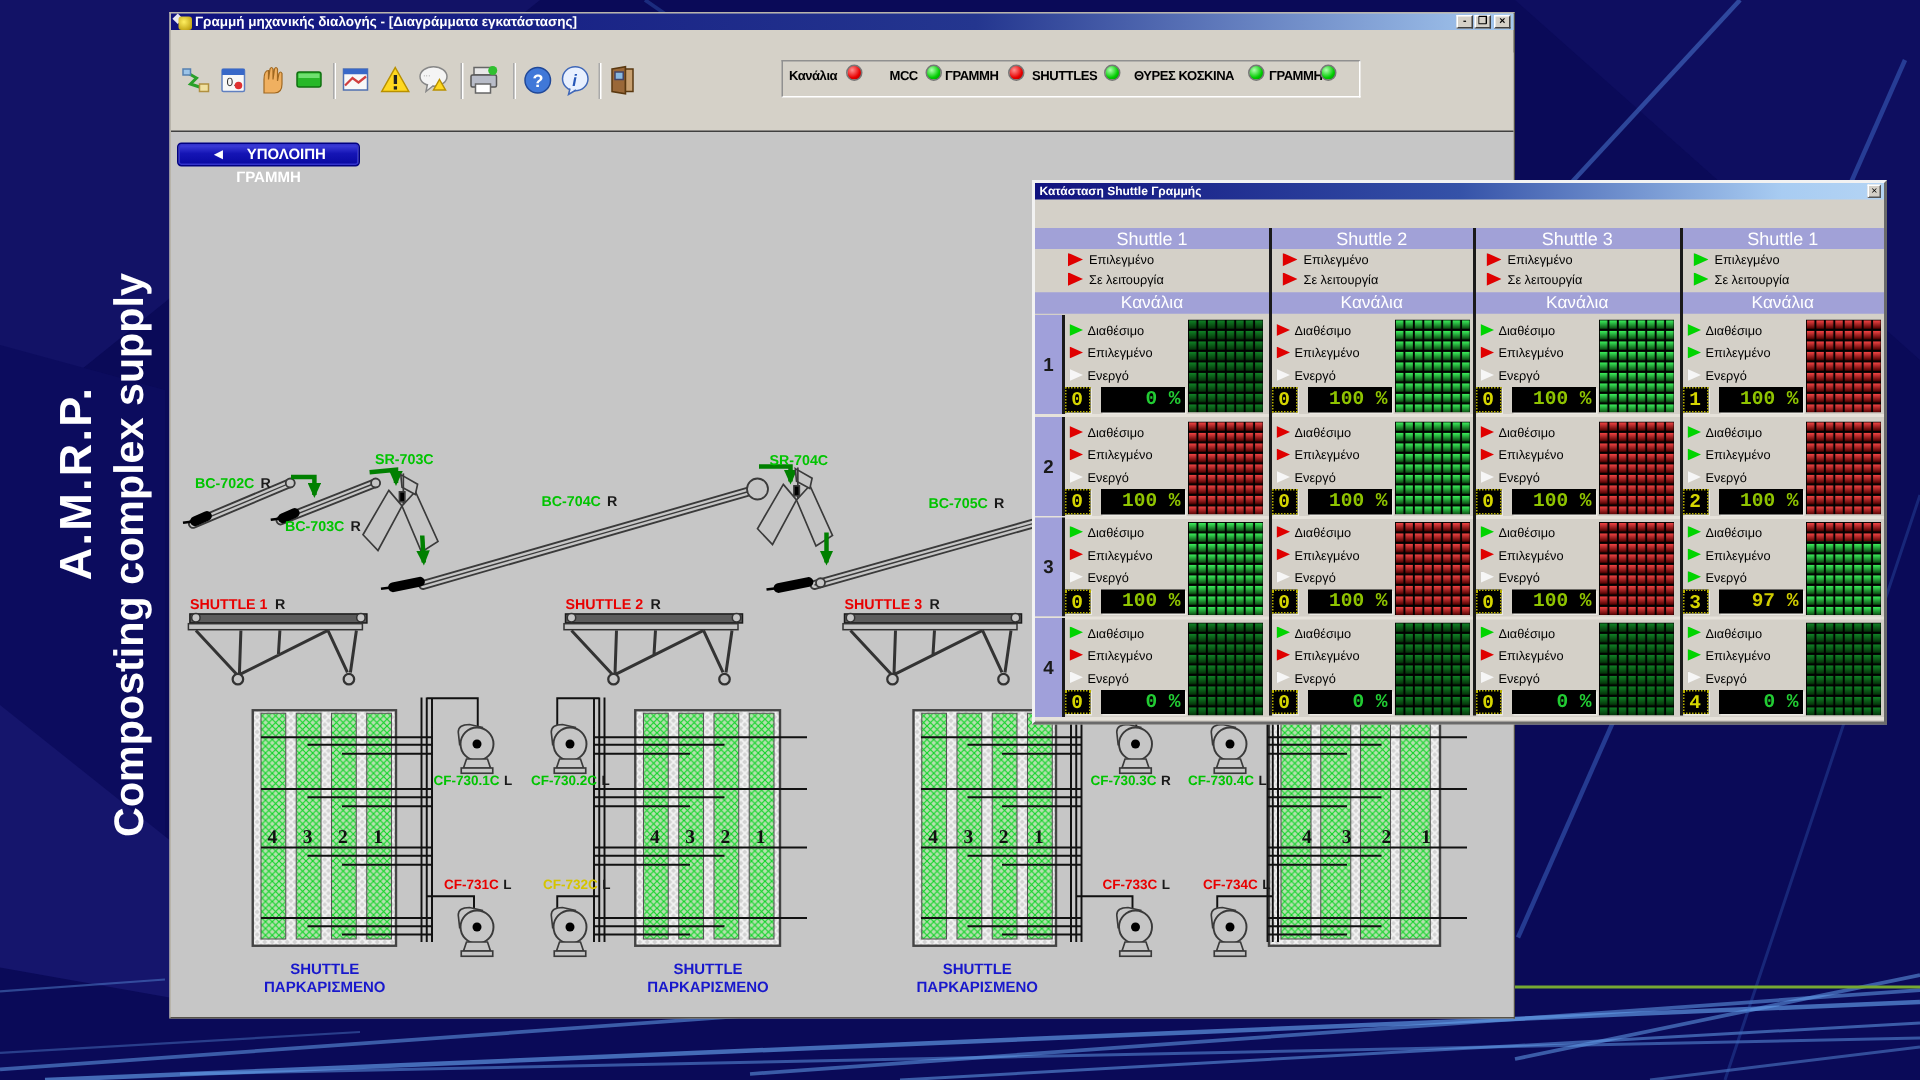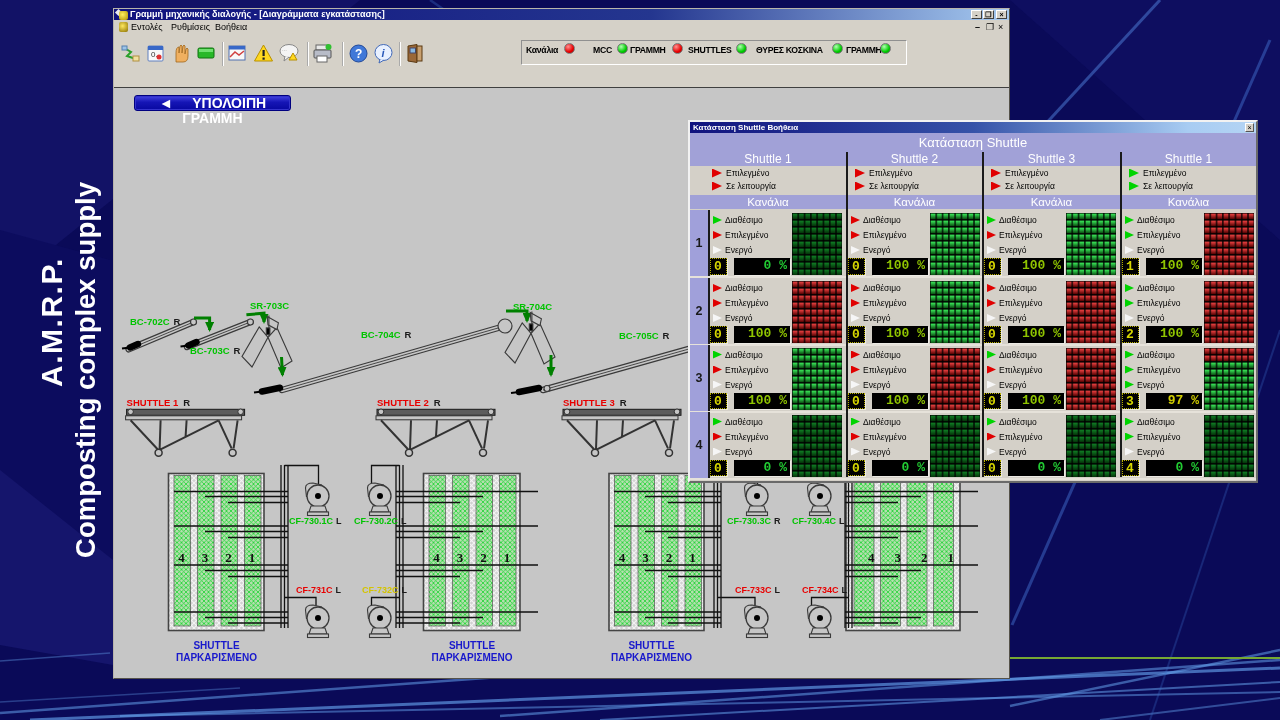--- a/index.html
+++ b/index.html
@@ -9,21 +9,21 @@
 .wbtn{position:absolute;top:1px;width:11px;height:9px;background:#d5d1c8;border:1px solid;border-color:#fff #404040 #404040 #fff;color:#000;font-size:7px;line-height:7px;text-align:center;font-weight:bold}
 #menubar{left:0;top:11px;width:895px;height:15px;background:#d5d1c8;font-size:9px;color:#000}
 .mi{position:absolute;top:2px}
 #toolbar{left:0;top:26px;width:895px;height:53px;background:#d5d1c8}
 #clientline{left:0;top:78px;width:895px;height:1px;background:#404040}
 #client{left:0;top:79px;width:895px;height:590px;background:#c6c6c6}
 .led{position:absolute;width:11px;height:11px;border-radius:50%;border:1px solid #777}
 .ledr{background:radial-gradient(circle at 35% 30%,#ff9090,#e80000 60%,#9c0000)}
 .ledg{background:radial-gradient(circle at 35% 30%,#b0ffb0,#00cc00 60%,#008800)}
 .slab{position:absolute;font-size:8.7px;font-weight:bold;color:#000;top:10px;letter-spacing:-0.3px}
-#bluebtn{left:20px;top:7px;width:157px;height:16px;background:linear-gradient(180deg,#4545e0,#1515b5 45%,#0808a0);border:1px solid #000080;border-radius:3px;color:#fff;font-size:14px;font-weight:bold;text-align:center;line-height:15px;box-shadow:inset 0 0 0 1px #3333cc}
+#bluebtn{left:4px;top:7px;width:122px;height:16px;background:linear-gradient(180deg,#4545e0,#1515b5 45%,#0808a0);border:1px solid #000080;border-radius:3px;color:#fff;font-size:10px;font-weight:bold;text-align:center;line-height:15px;box-shadow:inset 0 0 0 1px #3333cc}
 .sideln{position:absolute;transform:rotate(-90deg);color:#fff;font-weight:bold;text-align:center;white-space:nowrap}
 #dlg{left:688px;top:120px;width:570px;height:363px;background:#d4d0c8;border:2px solid;border-color:#f2f2f2 #6a6a6a #6a6a6a #f2f2f2}
 .band{position:absolute;background:#a1a1d7;color:#fff;text-align:center;overflow:hidden}
 .dtxt{position:absolute;font-size:8.5px;color:#000;white-space:nowrap}
 .tri{position:absolute;clip-path:polygon(0 0,100% 50%,0 100%)}
 .ledbox{position:absolute;background:#000;font-family:"Liberation Mono",monospace;font-weight:bold;overflow:hidden;white-space:nowrap;box-shadow:1px 1px 0 #eceae4}
 .colsep{position:absolute;width:2px;background:#1a1a1a}
 .tbi{position:absolute;top:8px;width:21px;height:21px}
 .tbs{position:absolute;top:7px;width:2px;height:24px;border-left:1px solid #aaa;border-right:1px solid #fff}
 </style></head><body>
@@ -46,29 +46,20 @@
 <line x1="1040" y1="130" x2="1160" y2="0" stroke="rgba(80,130,220,0.5)" stroke-width="3"></line>
 <line x1="1270" y1="40" x2="1012" y2="625" stroke="rgba(70,120,215,0.45)" stroke-width="3"></line>
 <line x1="1280" y1="330" x2="1150" y2="720" stroke="rgba(60,110,200,0.3)" stroke-width="2"></line>
 <line x1="430" y1="0" x2="560" y2="90" stroke="rgba(60,110,200,0.35)" stroke-width="2.5"></line>
 <rect x="1010" y="657" width="270" height="2" fill="#76a833"></rect>
 </svg>
 <div class="sideln" style="left:-21px;top:303px;width:145px;height:38px;font-size:30px;line-height:38px;letter-spacing:1.5px">A.M.R.P.</div>
 <div class="sideln" style="left:-111px;top:352px;width:394px;height:36px;font-size:27.5px;line-height:36px">Composting complex supply</div>
 <div class="abs" id="win">
 <div class="abs" id="titlebar"><span style="position:absolute;left:2px;top:1px;width:5px;height:5px;background:#e8e8f0;transform:rotate(45deg)"></span><span style="position:absolute;left:5px;top:2px;width:9px;height:9px;background:radial-gradient(circle at 40% 40%,#ffef60,#b09000);border-radius:2px"></span>Γραμμή μηχανικής διαλογής - [Διαγράμματα εγκατάστασης]<span class="wbtn" style="right:27px">-</span><span class="wbtn" style="right:15px">❐</span><span class="wbtn" style="right:2px">×</span></div>
-<div class="abs" id="menubar">
-      <span class="mi" style="left:5px;width:9px;height:10px;background:radial-gradient(circle at 40% 40%,#ffe860,#8a7000);border-radius:2px"></span>
-      <span class="mi" style="left:17px">Εντολές</span>
-      <span class="mi" style="left:57px">Ρυθμίσεις</span>
-      <span class="mi" style="left:101px">Βοήθεια</span>
-      <span class="mi" style="left:861px;font-size:9px;font-weight:bold">–</span>
-      <span class="mi" style="left:872px;font-size:9px">❐</span>
-      <span class="mi" style="left:884px;font-size:9px">×</span>
-    </div>
 <div class="abs" id="toolbar">
       <span class="tbi" style="left:7px"><svg width="21" height="21" viewBox="0 0 21 21">
           <path d="M3 5 L10 9 L6 13 L15 16" stroke="#2aa02a" stroke-width="2" fill="none"></path>
           <rect x="1" y="3" width="5" height="4" fill="#9cc4e8" stroke="#5580b0"></rect>
           <rect x="12" y="13" width="6" height="5" fill="#f0e0a0" stroke="#b09040"></rect>
         </svg></span>
       <span class="tbi" style="left:32px"><svg width="21" height="21" viewBox="0 0 21 21">
           <rect x="2" y="3" width="15" height="15" rx="1" fill="#f8f8f8" stroke="#6080c0"></rect>
           <rect x="2" y="3" width="15" height="4" fill="#3868c8"></rect>
           <text x="5" y="14" font-size="8" fill="#333">0.</text>
@@ -337,23 +328,22 @@
         <text x="102.5" y="561" font-size="10" font-weight="bold" fill="#1818cc" text-anchor="middle" font-family="Liberation Sans">SHUTTLE</text>
         <text x="102.5" y="573" font-size="10" font-weight="bold" fill="#1818cc" text-anchor="middle" font-family="Liberation Sans">ΠΑΡΚΑΡΙΣΜΕΝΟ</text>
         <text x="358" y="561" font-size="10" font-weight="bold" fill="#1818cc" text-anchor="middle" font-family="Liberation Sans">SHUTTLE</text>
         <text x="358" y="573" font-size="10" font-weight="bold" fill="#1818cc" text-anchor="middle" font-family="Liberation Sans">ΠΑΡΚΑΡΙΣΜΕΝΟ</text>
         <text x="537.5" y="561" font-size="10" font-weight="bold" fill="#1818cc" text-anchor="middle" font-family="Liberation Sans">SHUTTLE</text>
         <text x="537.5" y="573" font-size="10" font-weight="bold" fill="#1818cc" text-anchor="middle" font-family="Liberation Sans">ΠΑΡΚΑΡΙΣΜΕΝΟ</text>
       </svg>
 </div>
   </div>
 <div class="abs" id="dlg">
-    <div class="abs" style="left:0;top:0;width:566px;height:11px;background:linear-gradient(90deg,#10127e 0%,#3552a8 50%,#a8ccf2 88%,#b4d4f4 100%);color:#fff;font-weight:bold;font-size:8px;line-height:11px;padding-left:3px">Κατάσταση Shuttle Βοήθεια</div>
+    <div class="abs" style="left:0;top:0;width:566px;height:11px;background:linear-gradient(90deg,#10127e 0%,#3552a8 50%,#a8ccf2 88%,#b4d4f4 100%);color:#fff;font-weight:bold;font-size:8px;line-height:11px;padding-left:3px">Κατάσταση Shuttle Γραμμής</div>
     <span style="position:absolute;left:555px;top:1px;width:9px;height:9px;background:#d4d0c8;border:1px solid;border-color:#fff #555 #555 #fff;font-size:7px;line-height:7px;text-align:center;color:#000">×</span>
-    <div class="band" style="left:0;top:11px;width:566px;height:18.5px;font-size:13px;line-height:19px">Κατάσταση Shuttle</div>
     <div class="band" style="left:0;top:29.5px;width:566px;height:14px"></div>
     <div class="band" style="left:0px;top:29.5px;width:156px;height:14px;font-size:12px;line-height:14px">Shuttle 1</div>
     <div class="band" style="left:157px;top:29.5px;width:135px;height:14px;font-size:12px;line-height:14px">Shuttle 2</div>
     <div class="band" style="left:293px;top:29.5px;width:137px;height:14px;font-size:12px;line-height:14px">Shuttle 3</div>
     <div class="band" style="left:431px;top:29.5px;width:135px;height:14px;font-size:12px;line-height:14px">Shuttle 1</div>
     <span class="tri" style="left:22px;top:46.5px;width:10px;height:9px;background:#e00000;filter:drop-shadow(0 0 0.6px #606060)"></span>
     <span class="tri" style="left:22px;top:59.5px;width:10px;height:9px;background:#e00000;filter:drop-shadow(0 0 0.6px #606060)"></span>
     <span class="dtxt" style="left:36px;top:46px">Επιλεγμένο</span>
     <span class="dtxt" style="left:36px;top:59px">Σε λειτουργία</span>
     <span class="tri" style="left:165px;top:46.5px;width:10px;height:9px;background:#e00000;filter:drop-shadow(0 0 0.6px #606060)"></span>

